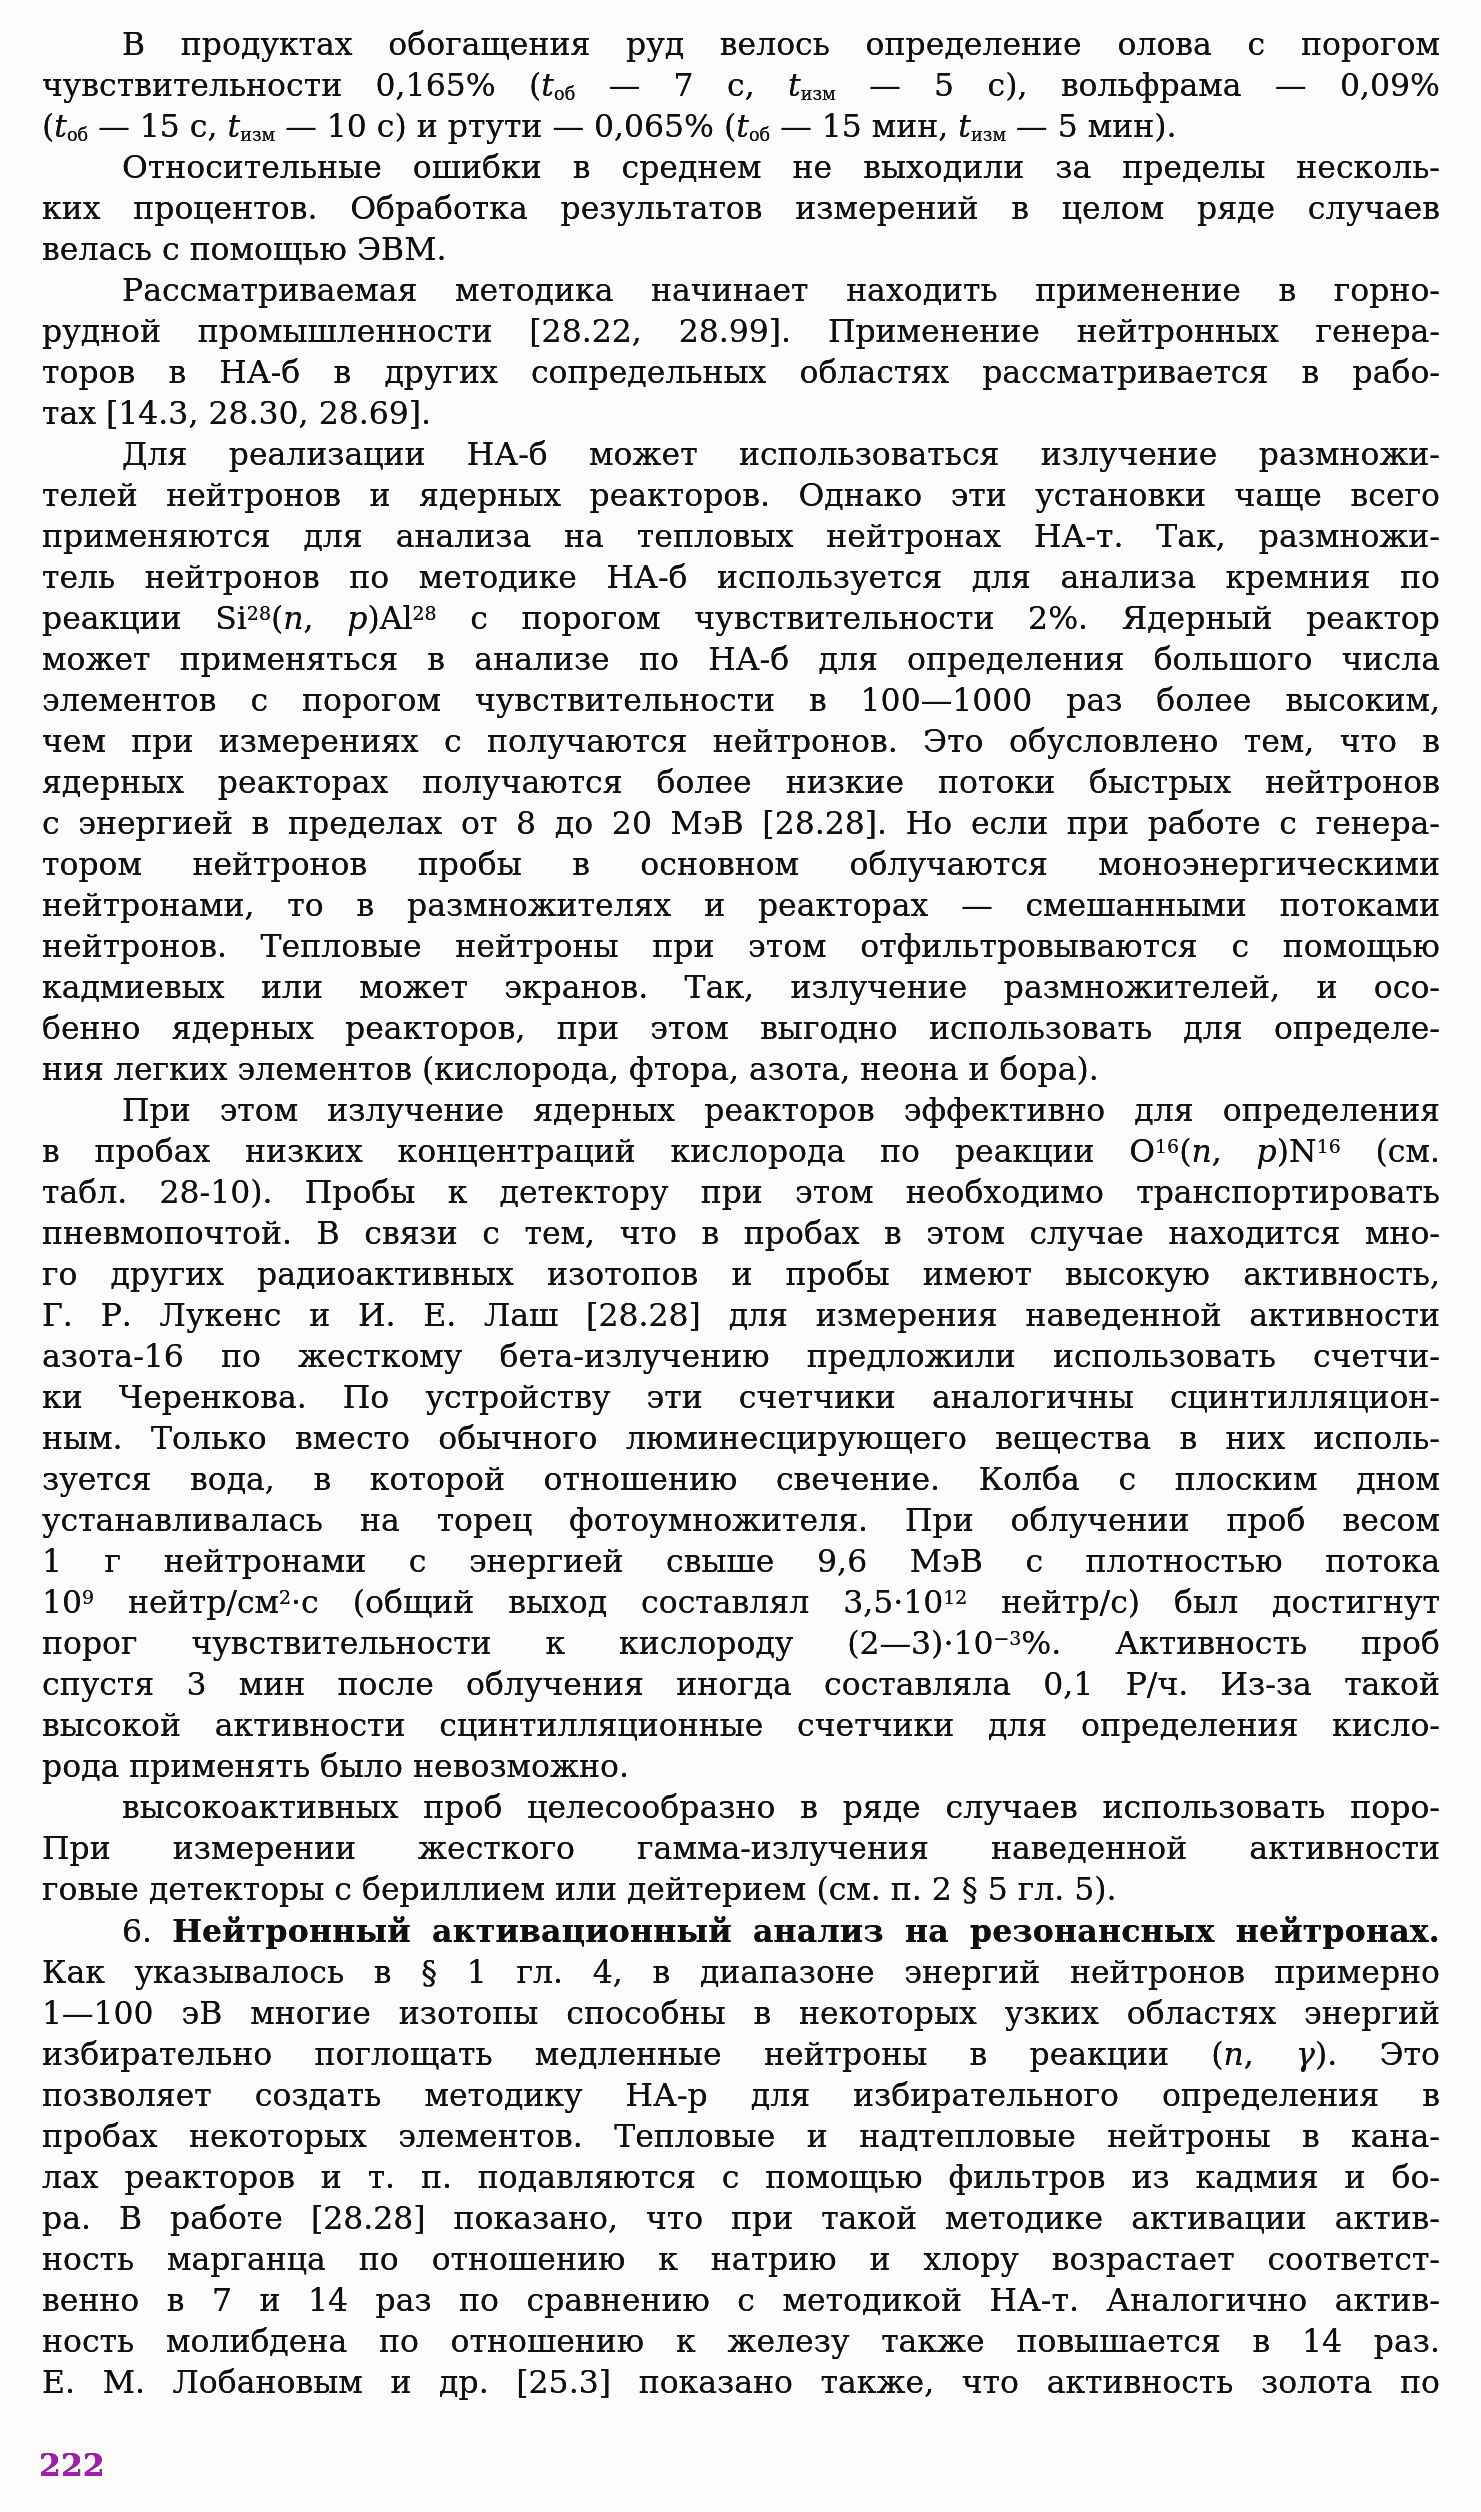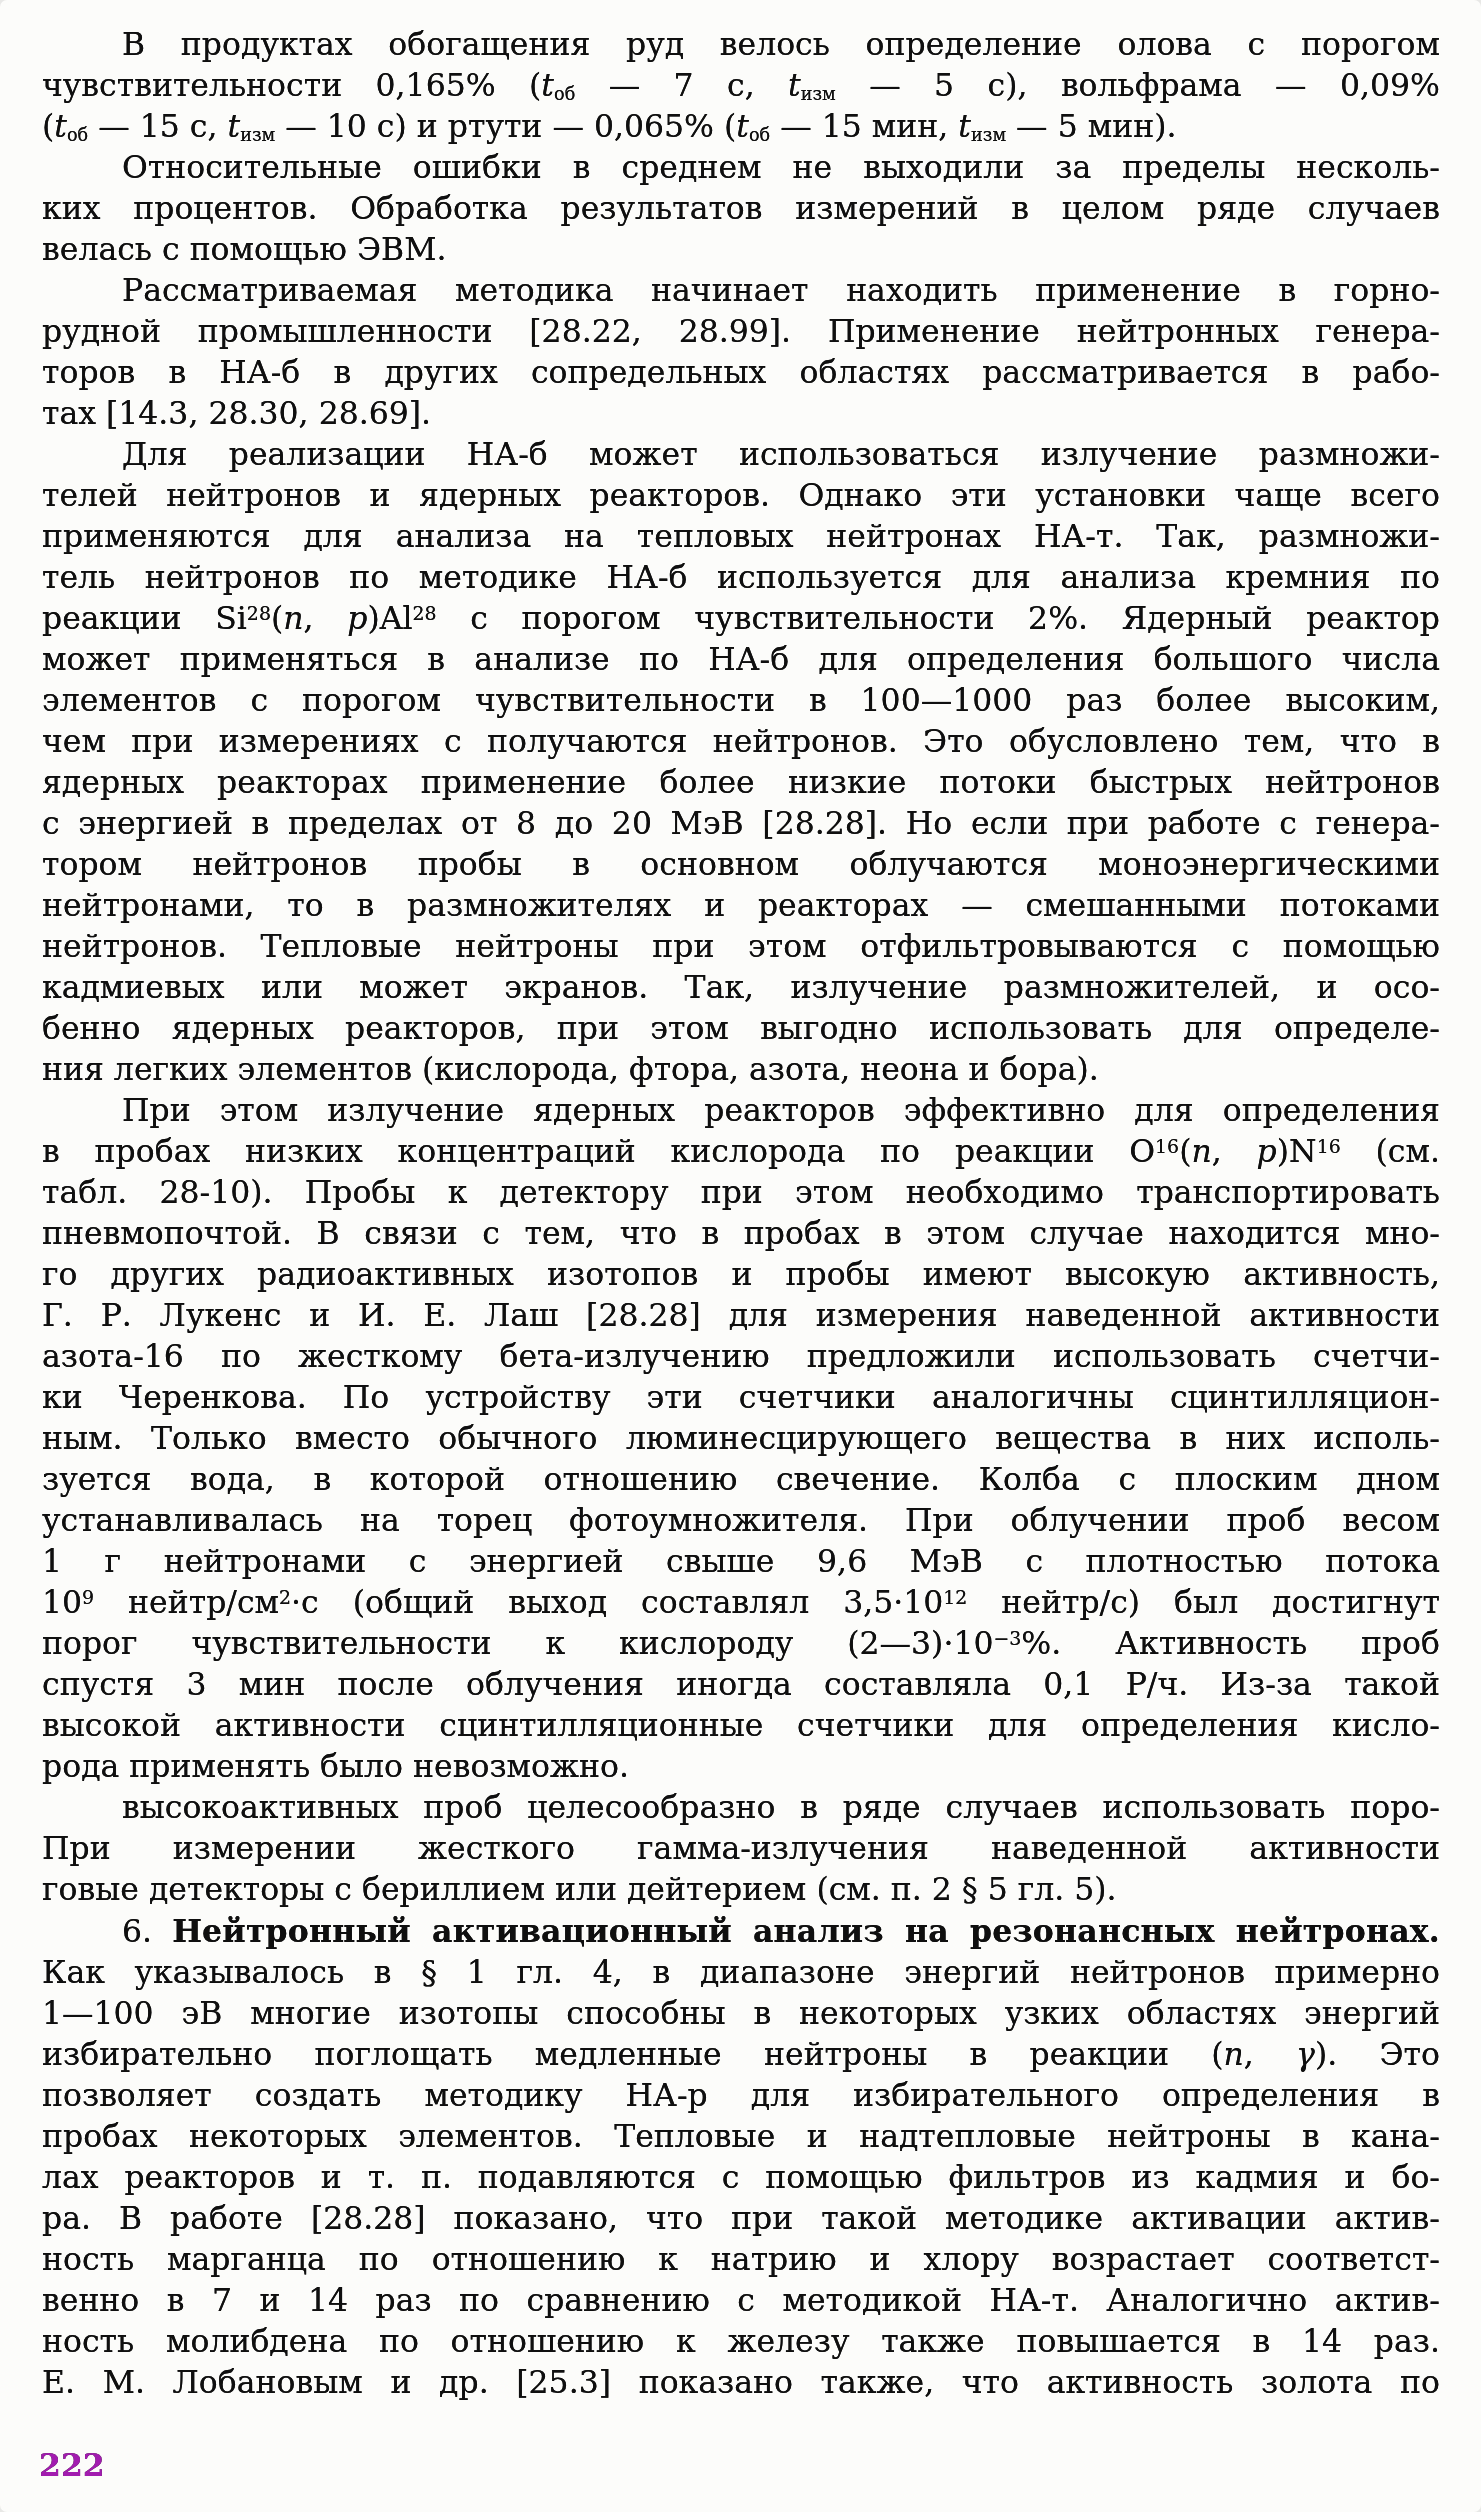--- a/index.html
+++ b/index.html
@@ -5,21 +5,20 @@
   html, body { margin: 0; padding: 0; background: #e8e8e6; }
   .page {
     position: relative;
     width: 1481px;
     height: 2512px;
     margin: 0 auto;
     background: #fcfcfa;
     box-sizing: border-box;
     padding: 24px 42px 0 42px;
     overflow: hidden;
-    border-radius: 7px;
   }
   .text-block {
     width: 1398px;
     color: #0f0f0f;
     font-family: "DejaVu Serif", "Liberation Serif", serif;
     font-size: 31.5px;
     line-height: 41px;
     text-shadow: 0 0 0.6px rgba(0,0,0,0.85);
   }
   .para { margin: 0; }
@@ -77,21 +76,21 @@
       </div>
     <div class="para">
         <div class="line">Для реализации НА-б может использоваться излучение размножи-</div>
         <div class="line">телей нейтронов и ядерных реакторов. Однако эти установки чаще всего</div>
         <div class="line">применяются для анализа на тепловых нейтронах НА-т. Так, размножи-</div>
         <div class="line">тель нейтронов по методике НА-б используется для анализа кремния по</div>
         <div class="line">реакции Si<sup>28</sup>(<i>n</i>, <i>p</i>)Al<sup>28</sup> с порогом чувствительности 2%. Ядерный реактор</div>
         <div class="line">может применяться в анализе по НА-б для определения большого числа</div>
         <div class="line">элементов с порогом чувствительности в 100—1000 раз более высоким,</div>
         <div class="line">чем при измерениях с получаются нейтронов. Это обусловлено тем, что в</div>
-        <div class="line">ядерных реакторах применение более низкие потоки быстрых нейтронов</div>
+        <div class="line">ядерных реакторах получаются более низкие потоки быстрых нейтронов</div>
         <div class="line">с энергией в пределах от 8 до 20 МэВ [28.28]. Но если при работе с генера-</div>
         <div class="line">тором нейтронов пробы в основном облучаются моноэнергическими</div>
         <div class="line">нейтронами, то в размножителях и реакторах — смешанными потоками</div>
         <div class="line">нейтронов. Тепловые нейтроны при этом отфильтровываются с помощью</div>
         <div class="line">кадмиевых или может экранов. Так, излучение размножителей, и осо-</div>
         <div class="line">бенно ядерных реакторов, при этом выгодно использовать для определе-</div>
         <div class="line endline">ния легких элементов (кислорода, фтора, азота, неона и бора).</div>
       </div>
     <div class="para">
         <div class="line">При этом излучение ядерных реакторов эффективно для определения</div>

